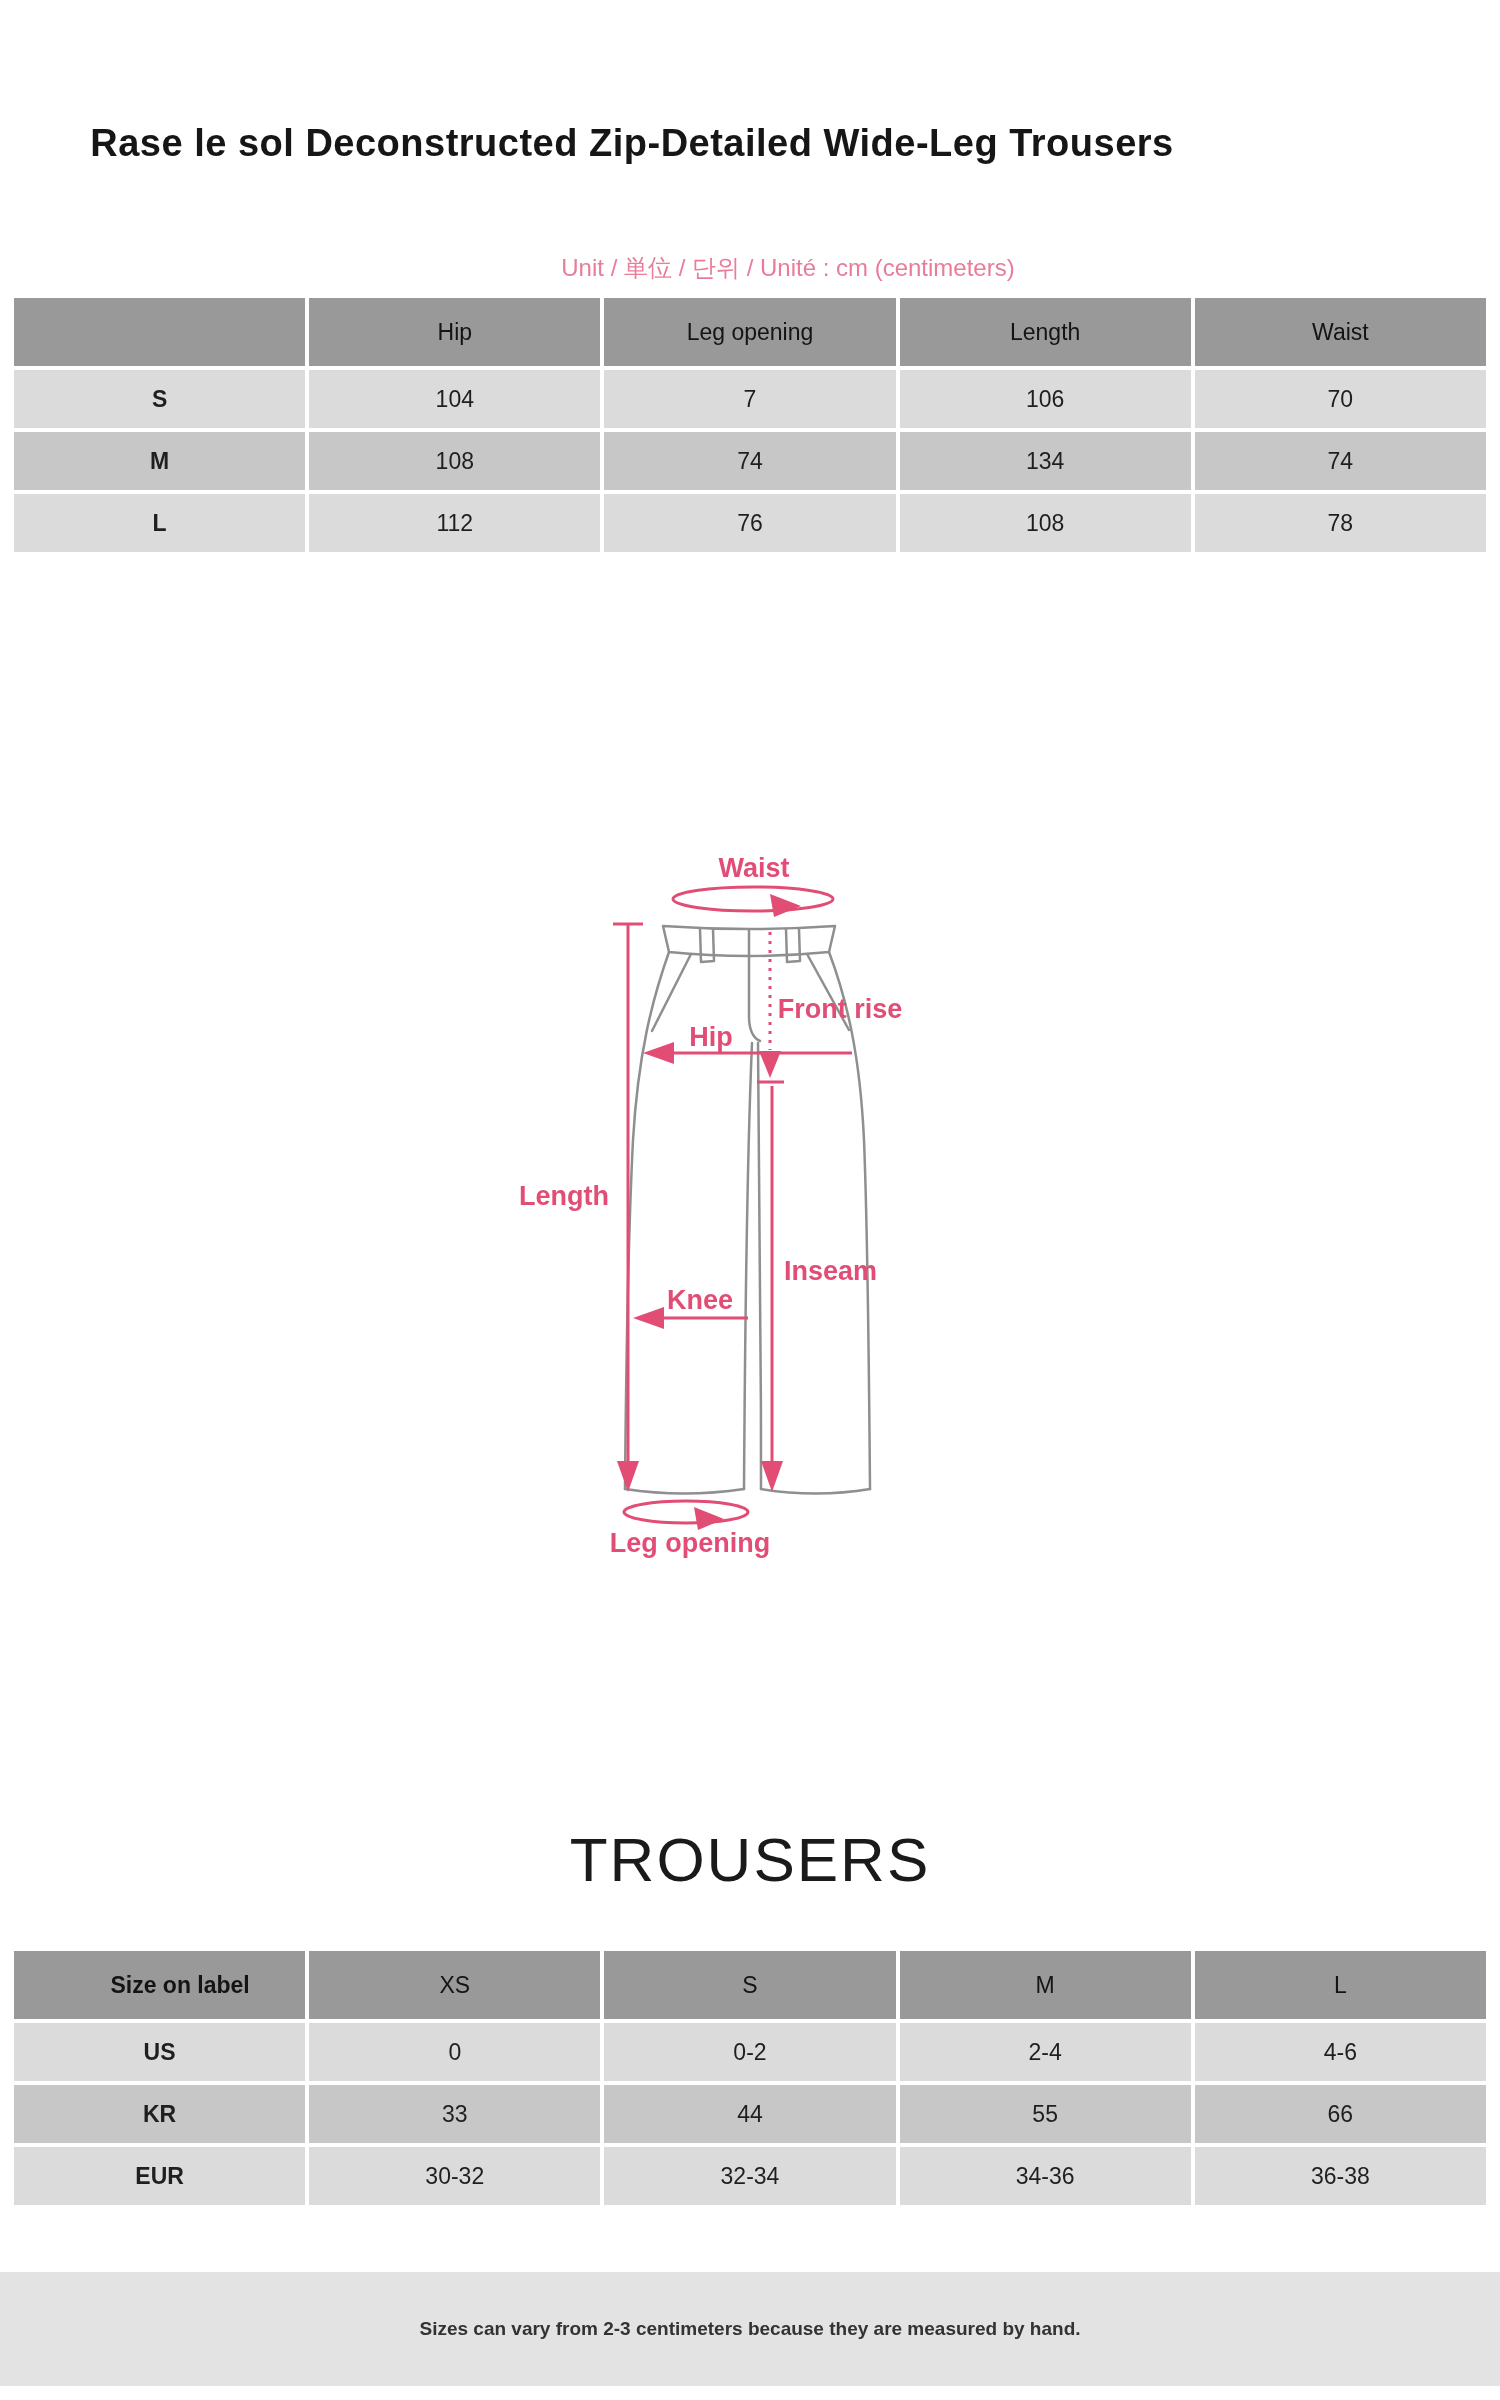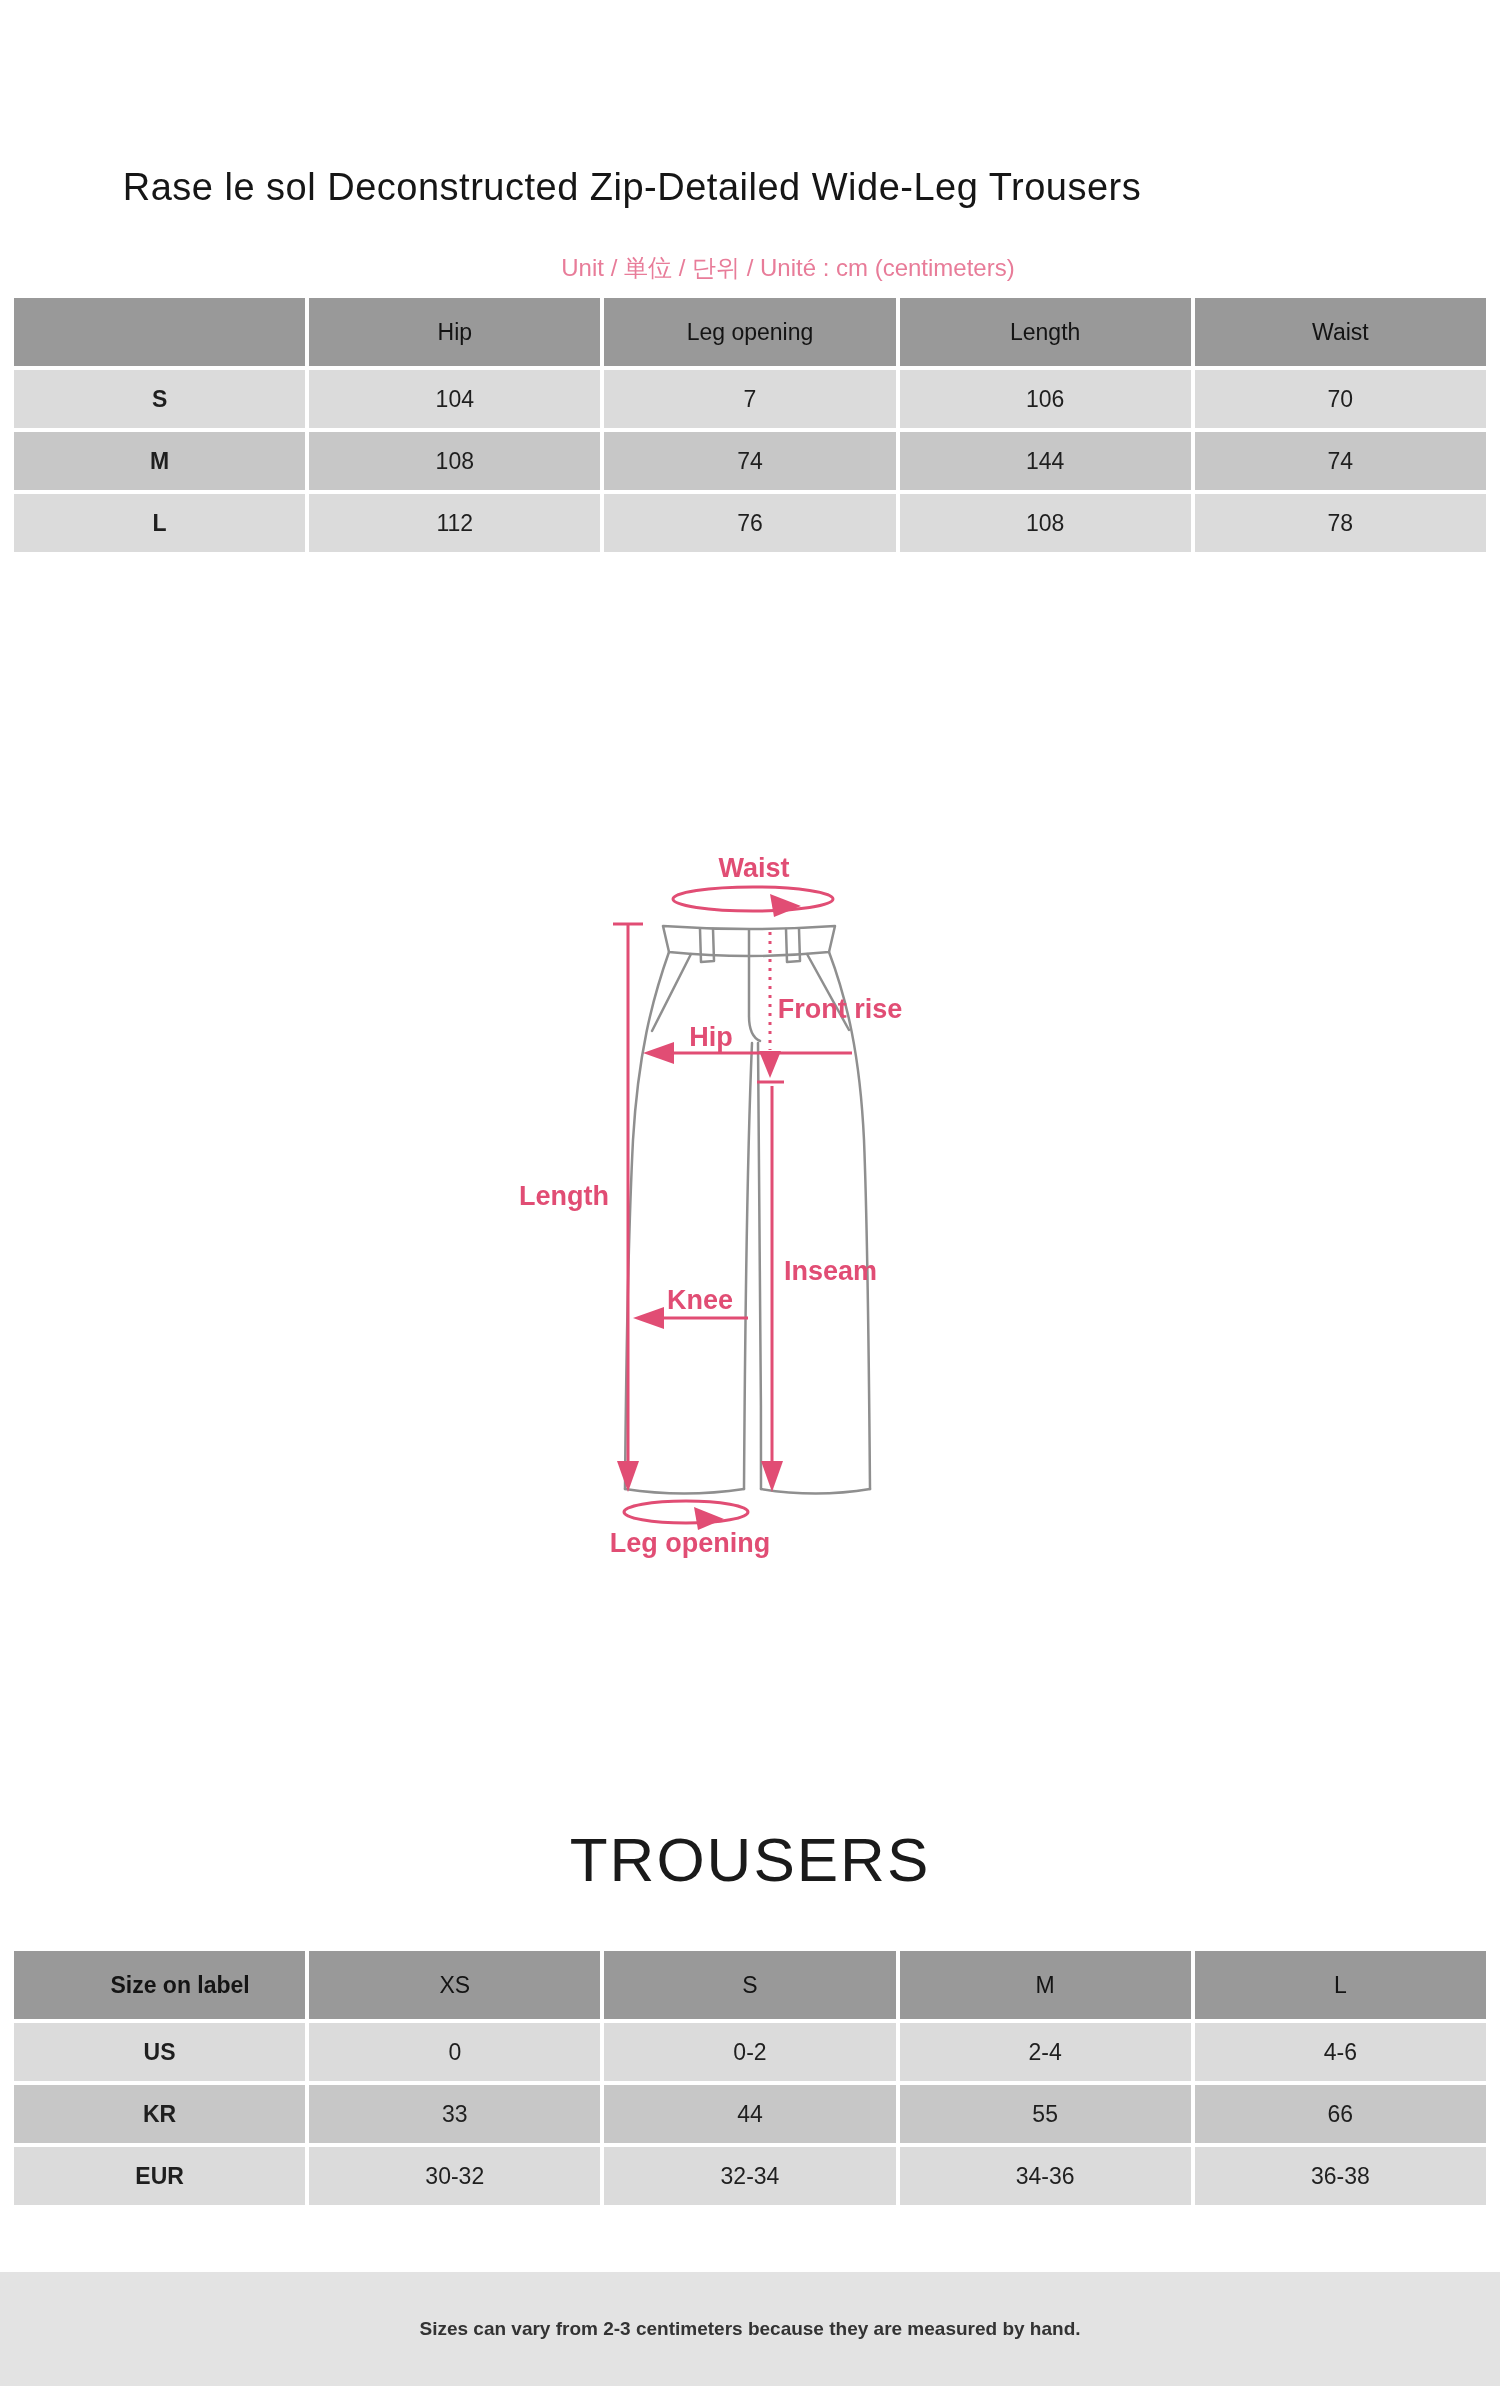--- a/index.html
+++ b/index.html
@@ -1,20 +1,20 @@
 <!DOCTYPE html>
 <html><head>
 <meta charset="utf-8">
 <style>
   html,body{margin:0;padding:0;background:#fff;}
   body{font-family:"Liberation Sans",sans-serif;color:#1b1b1b;}
   .page{position:relative;width:1500px;height:2400px;background:#fff;overflow:hidden;}
 
   .title{position:absolute;top:122px;left:0;width:1264px;text-align:center;
-         font-size:38px;font-weight:normal;letter-spacing:0.5px;color:#161616;margin-top:44px;}
+         font-size:38px;font-weight:bold;letter-spacing:0.5px;color:#161616;}
   .unit-note{position:absolute;top:252px;left:0;width:1500px;text-align:center;
          font-size:24px;color:#e87c99;margin-left:38px;}
 
   table.size-table{position:absolute;left:10px;width:1480px;table-layout:fixed;
          border-collapse:separate;border-spacing:4px;text-align:center;
          font-size:23px;color:#1f1f1f;}
   table.size-table td,table.size-table th{padding:0;vertical-align:middle;}
   .t1{top:294px;}
   .t2{top:1947px;}
   .head-cell{background:#999999;height:68px;font-weight:normal;color:#141414;}
@@ -59,21 +59,21 @@
       <td class="row-label">S</td>
       <td>104</td>
       <td>7</td>
       <td>106</td>
       <td>70</td>
     </tr>
     <tr class="data-row row-dark">
       <td class="row-label">M</td>
       <td>108</td>
       <td>74</td>
-      <td>144</td>
+      <td>134</td>
       <td>74</td>
     </tr>
     <tr class="data-row row-light">
       <td class="row-label">L</td>
       <td>112</td>
       <td>76</td>
       <td>108</td>
       <td>78</td>
     </tr>
   </tbody>

